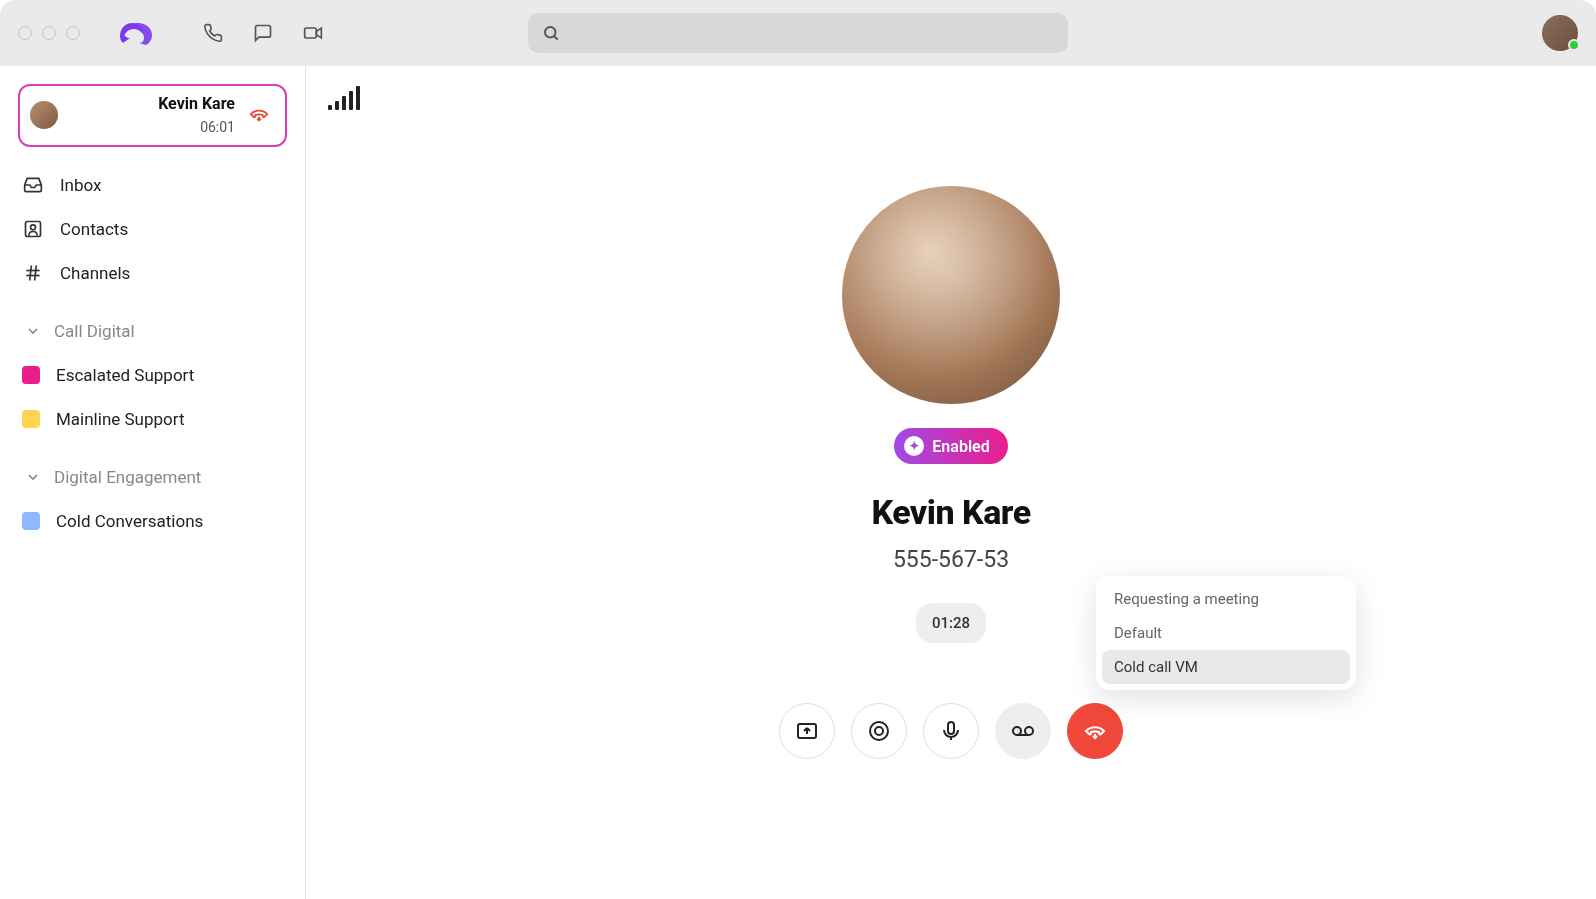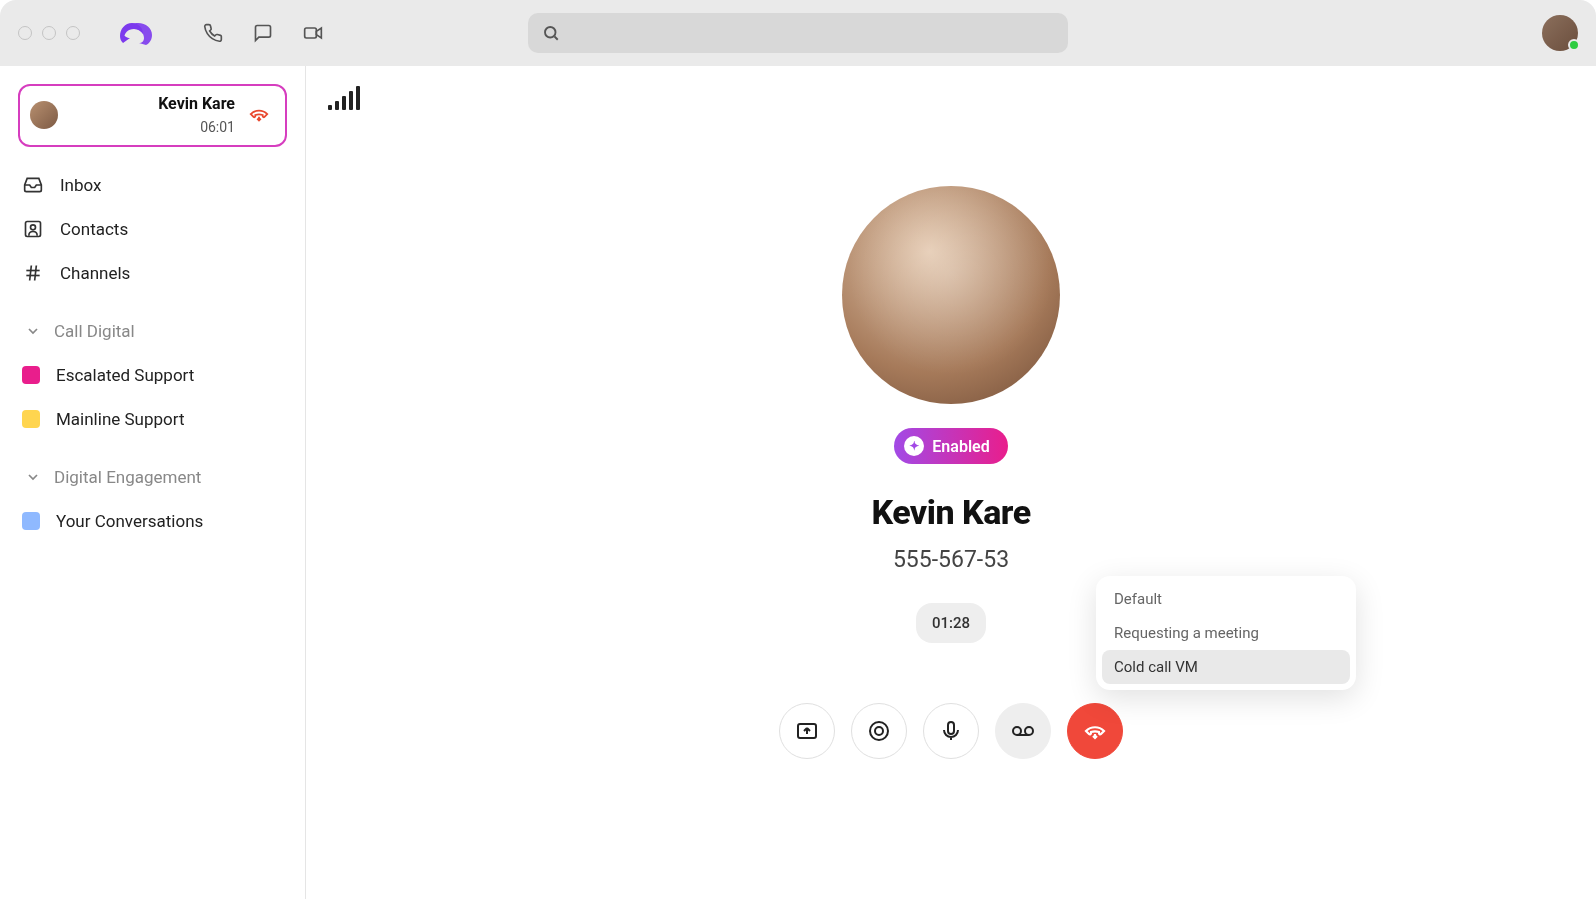--- a/index.html
+++ b/index.html
@@ -189,21 +189,21 @@
       <div class="section-header">
         <span class="icon">
           <svg width="16" height="16" viewBox="0 0 24 24" fill="none" stroke="currentColor" stroke-width="2.5">
               <path d="M6 9l6 6 6-6"></path>
             </svg>
         </span>
         <span>Digital Engagement</span>
       </div>
       <div class="nav-item">
         <span class="color-dot dot-blue"></span>
-        <span>Your Conversations</span>
+        <span>Cold Conversations</span>
       </div>
     </div>
 
     <div class="main">
       <div class="signal-icon">
         <span></span>
           <span></span>
           <span></span>
           <span></span>
           <span></span>
@@ -251,24 +251,24 @@
             <svg width="26" height="24" viewBox="0 0 24 24" fill="none" stroke="currentColor" stroke-width="2.2">
                 <path d="M3 12c5-5 13-5 18 0l-3 3c-1 1-2 0-2-1v-1c-3-1-5-1-8 0v1c0 1-1 2-2 1z"></path>
                 <path d="M12 15v4m-2-2l2 2 2-2"></path>
               </svg>
           </div>
         </div>
       </div>
 
       <div class="dropdown">
         <div class="dropdown-item">
+            <span>Requesting a meeting</span>
+          </div>
+        <div class="dropdown-item">
             <span>Default</span>
-          </div>
-        <div class="dropdown-item">
-            <span>Requesting a meeting</span>
           </div>
         <div class="dropdown-item hover">
             <span>Cold call VM</span>
           </div>
       </div>
     </div>
   </div>
 </div>
 
 </body></html>

